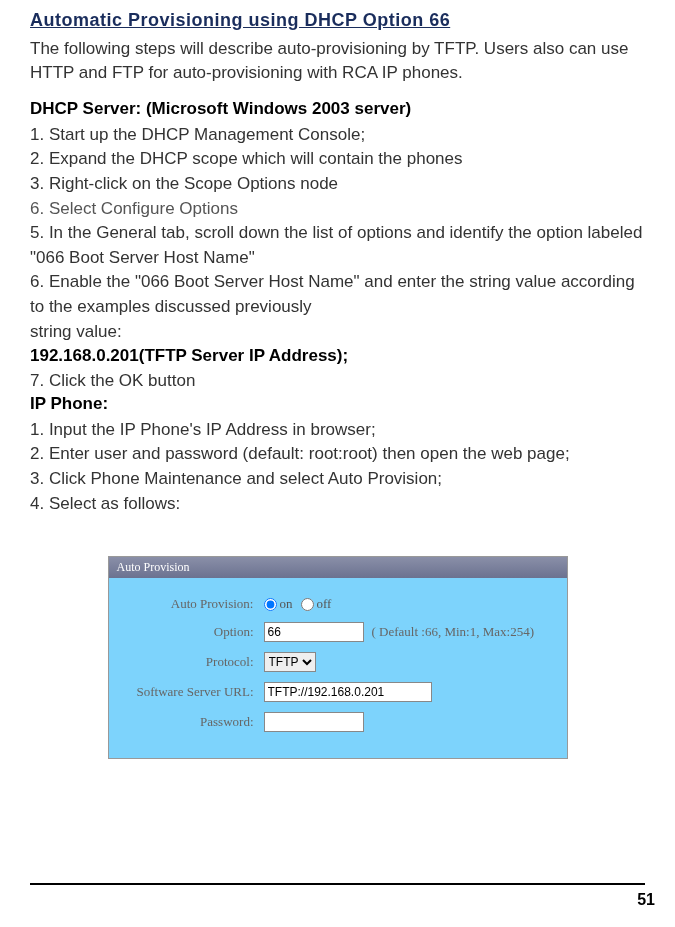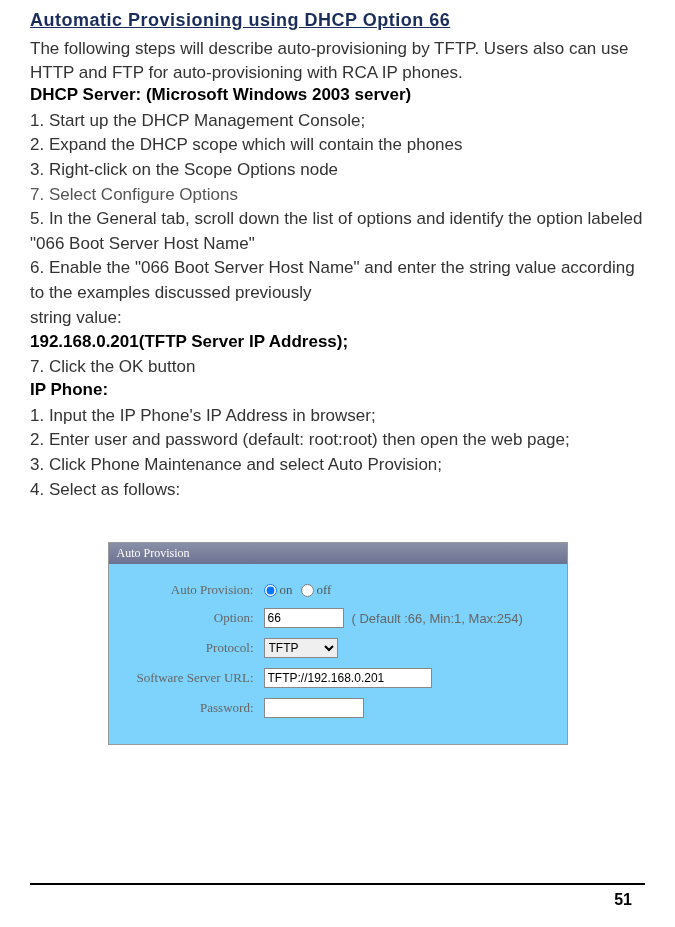--- a/index.html
+++ b/index.html
@@ -21,20 +21,21 @@
       font-weight: bold;
       color: #1a2d5c;
       text-decoration: underline;
       margin-bottom: 6px;
       letter-spacing: 0.5px;
     }
     .intro {
       font-size: 17px;
       color: #333;
       line-height: 1.4;
+      margin-bottom: 14px;
     }
     .section-heading {
       font-size: 17px;
       font-weight: bold;
       color: #000;
       margin-bottom: 4px;
     }
     .step {
       font-size: 17px;
       color: #333;
@@ -55,21 +56,21 @@
       position: absolute;
       bottom: 42px;
       left: 30px;
       right: 30px;
       border: none;
       border-top: 2px solid #000;
     }
     .page-number {
       position: absolute;
       bottom: 18px;
-      right: 43px;
+      right: 20px;
       font-size: 16px;
       font-weight: bold;
     }
 
     
     .auto-provision-panel {
       margin: 40px auto 0 auto;
       width: 460px;
       background: #7dd3fc;
       border: 1px solid #999;
@@ -123,35 +124,35 @@
     .select-input {
       border: 1px solid #888;
       height: 20px;
       font-family: Arial, sans-serif;
       font-size: 12px;
       background: #efefef;
     }
     .side-note {
       margin-left: 8px;
       color: #666;
-      font-family: Liberation Sans, sans-serif;
+      font-family: Liberation Serif, serif;
     }
   </style>
 </head>
 <body>
 
 <h1 class="title">Automatic Provisioning using DHCP Option 66</h1>
 
 <p class="intro">The following steps will describe auto-provisioning by TFTP. Users also can use HTTP and FTP for auto-provisioning with RCA IP phones.</p>
 
 <p class="section-heading">DHCP Server: (Microsoft Windows 2003 server)</p>
 <p class="step">1. Start up the DHCP Management Console;</p>
 <p class="step">2. Expand the DHCP scope which will contain the phones</p>
 <p class="step">3. Right-click on the Scope Options node</p>
-<p class="step4">7. Select Configure Options</p>
+<p class="step4">6. Select Configure Options</p>
 <p class="step">5. In the General tab, scroll down the list of options and identify the option labeled "066 Boot Server Host Name"</p>
 <p class="step">6. Enable the "066 Boot Server Host Name" and enter the string value according to the examples discussed previously</p>
 <p class="step">string value:</p>
 <p class="bold-line">192.168.0.201(TFTP Server IP Address);</p>
 <p class="step">7. Click the OK button</p>
 
 <p class="section-heading">IP Phone:</p>
 <p class="step">1. Input the IP Phone's IP Address in browser;</p>
 <p class="step">2. Enter user and password (default: root:root) then open the web page;</p>
 <p class="step">3. Click Phone Maintenance and select Auto Provision;</p>
@@ -171,29 +172,29 @@
         <label class="radio-wrap">
           <input type="radio" name="autoprov" style="">
           <span>off</span>
         </label>
       </div>
     </div>
 
     <div class="form-row">
       <div class="form-label">Option:</div>
       <div class="form-control">
-        <input type="text" class="text-input" style="width: 80px;" value="66">
+        <input type="text" class="text-input" style="width: 100px;" value="66">
         <span class="side-note">( Default :66, Min:1, Max:254)</span>
       </div>
     </div>
 
     <div class="form-row">
       <div class="form-label">Protocol:</div>
       <div class="form-control">
-        <select class="select-input" style="width:74px">
+        <select class="select-input" style="width:52px">
           <option>TFTP</option>
         </select>
       </div>
     </div>
 
     <div class="form-row">
       <div class="form-label">Software Server URL:</div>
       <div class="form-control">
         <input type="text" class="text-input" style="width: 168px;" value="TFTP://192.168.0.201">
       </div>

